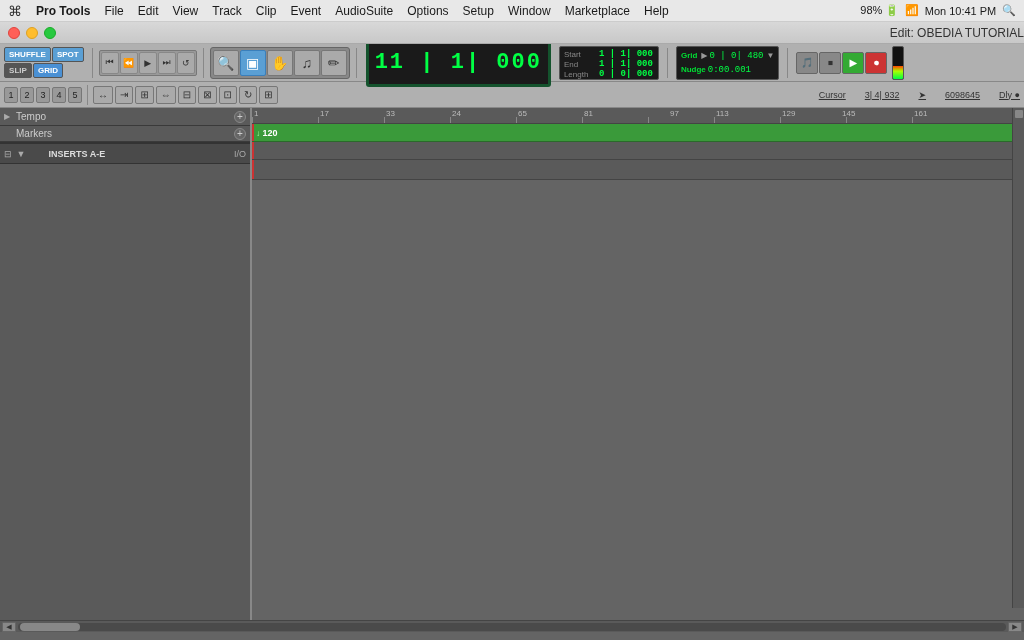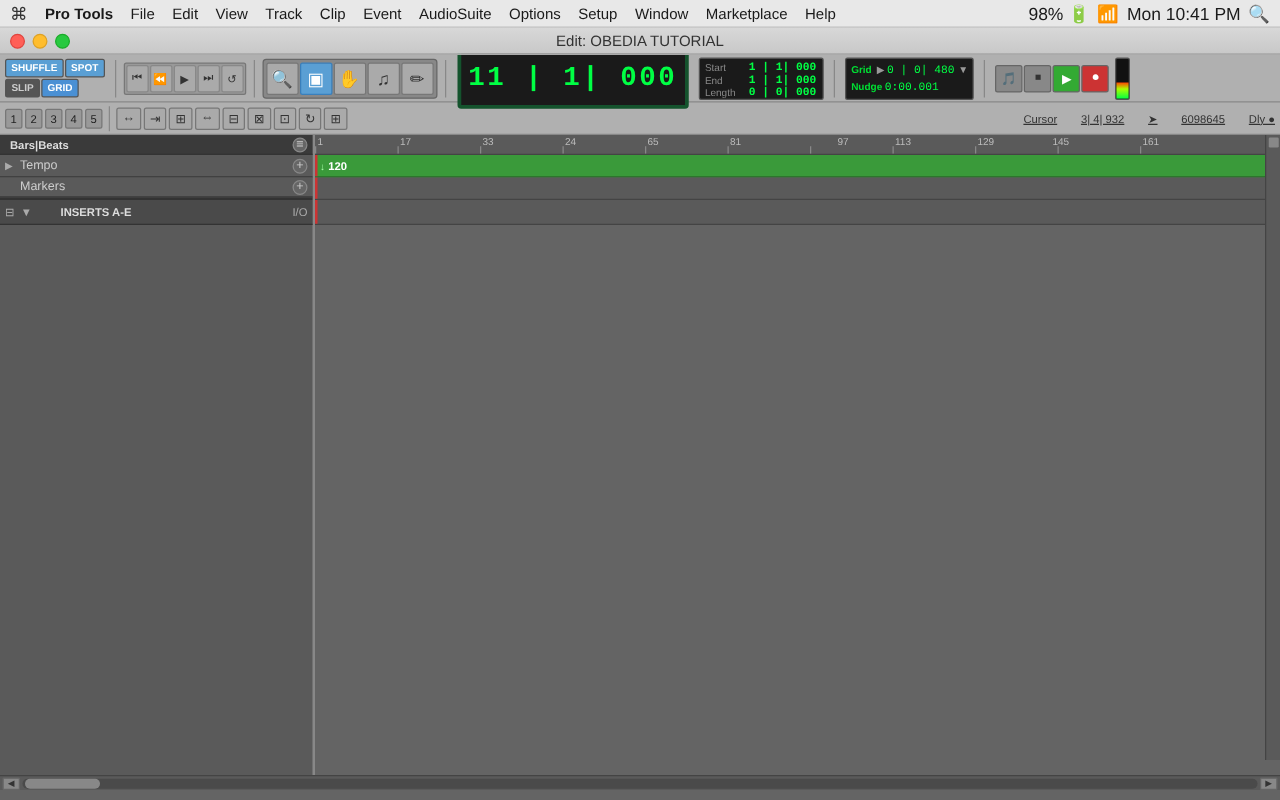--- a/index.html
+++ b/index.html
@@ -44,33 +44,33 @@
     .menu-right {
       position: absolute;
       right: 8px;
       top: 0;
       height: 100%;
       display: flex;
       align-items: center;
       gap: 6px;
     }
     .menu-right-item {
-      font-size: 14px;
+      font-size: 11px;
       color: #1a1a1a;
       white-space: nowrap;
     }
 
     
     #titlebar {
       width: 100%;
       height: 22px;
       background: linear-gradient(to bottom, #d8d8d8, #c8c8c8);
       display: flex;
       align-items: center;
-      justify-content: center;
+      justify-content: flex-end;
       border-bottom: 1px solid #aaa;
       position: relative;
     }
     .traffic-lights {
       position: absolute;
       left: 8px;
       display: flex;
       gap: 6px;
       align-items: center;
     }
@@ -684,24 +684,20 @@
     <span>➤</span>
     <span>6098645</span>
     <span>Dly ●</span>
   </div>
 </div>
 
 <div id="main">
 
   <div id="track-list">
 
-    <div class="track-header-row" style="background:#3a3a3a;">
-      <span style="font-size:9px;color:#ddd;font-weight:600;margin-left:4px;">Bars|Beats</span>
-      <div class="add-btn" style="margin-left:auto;">≡</div>
-    </div>
 
     <div class="track-row track-row-tempo">
       <span class="track-expand">▶</span>
       <span class="track-name">Tempo</span>
       <div class="track-add-btn">+</div>
     </div>
 
     <div class="track-row track-row-markers" style="height:16px;">
       <span style="width:10px;font-size:8px;color:#aaa;margin-right:2px;"></span>
       <span class="track-name">Markers</span>

